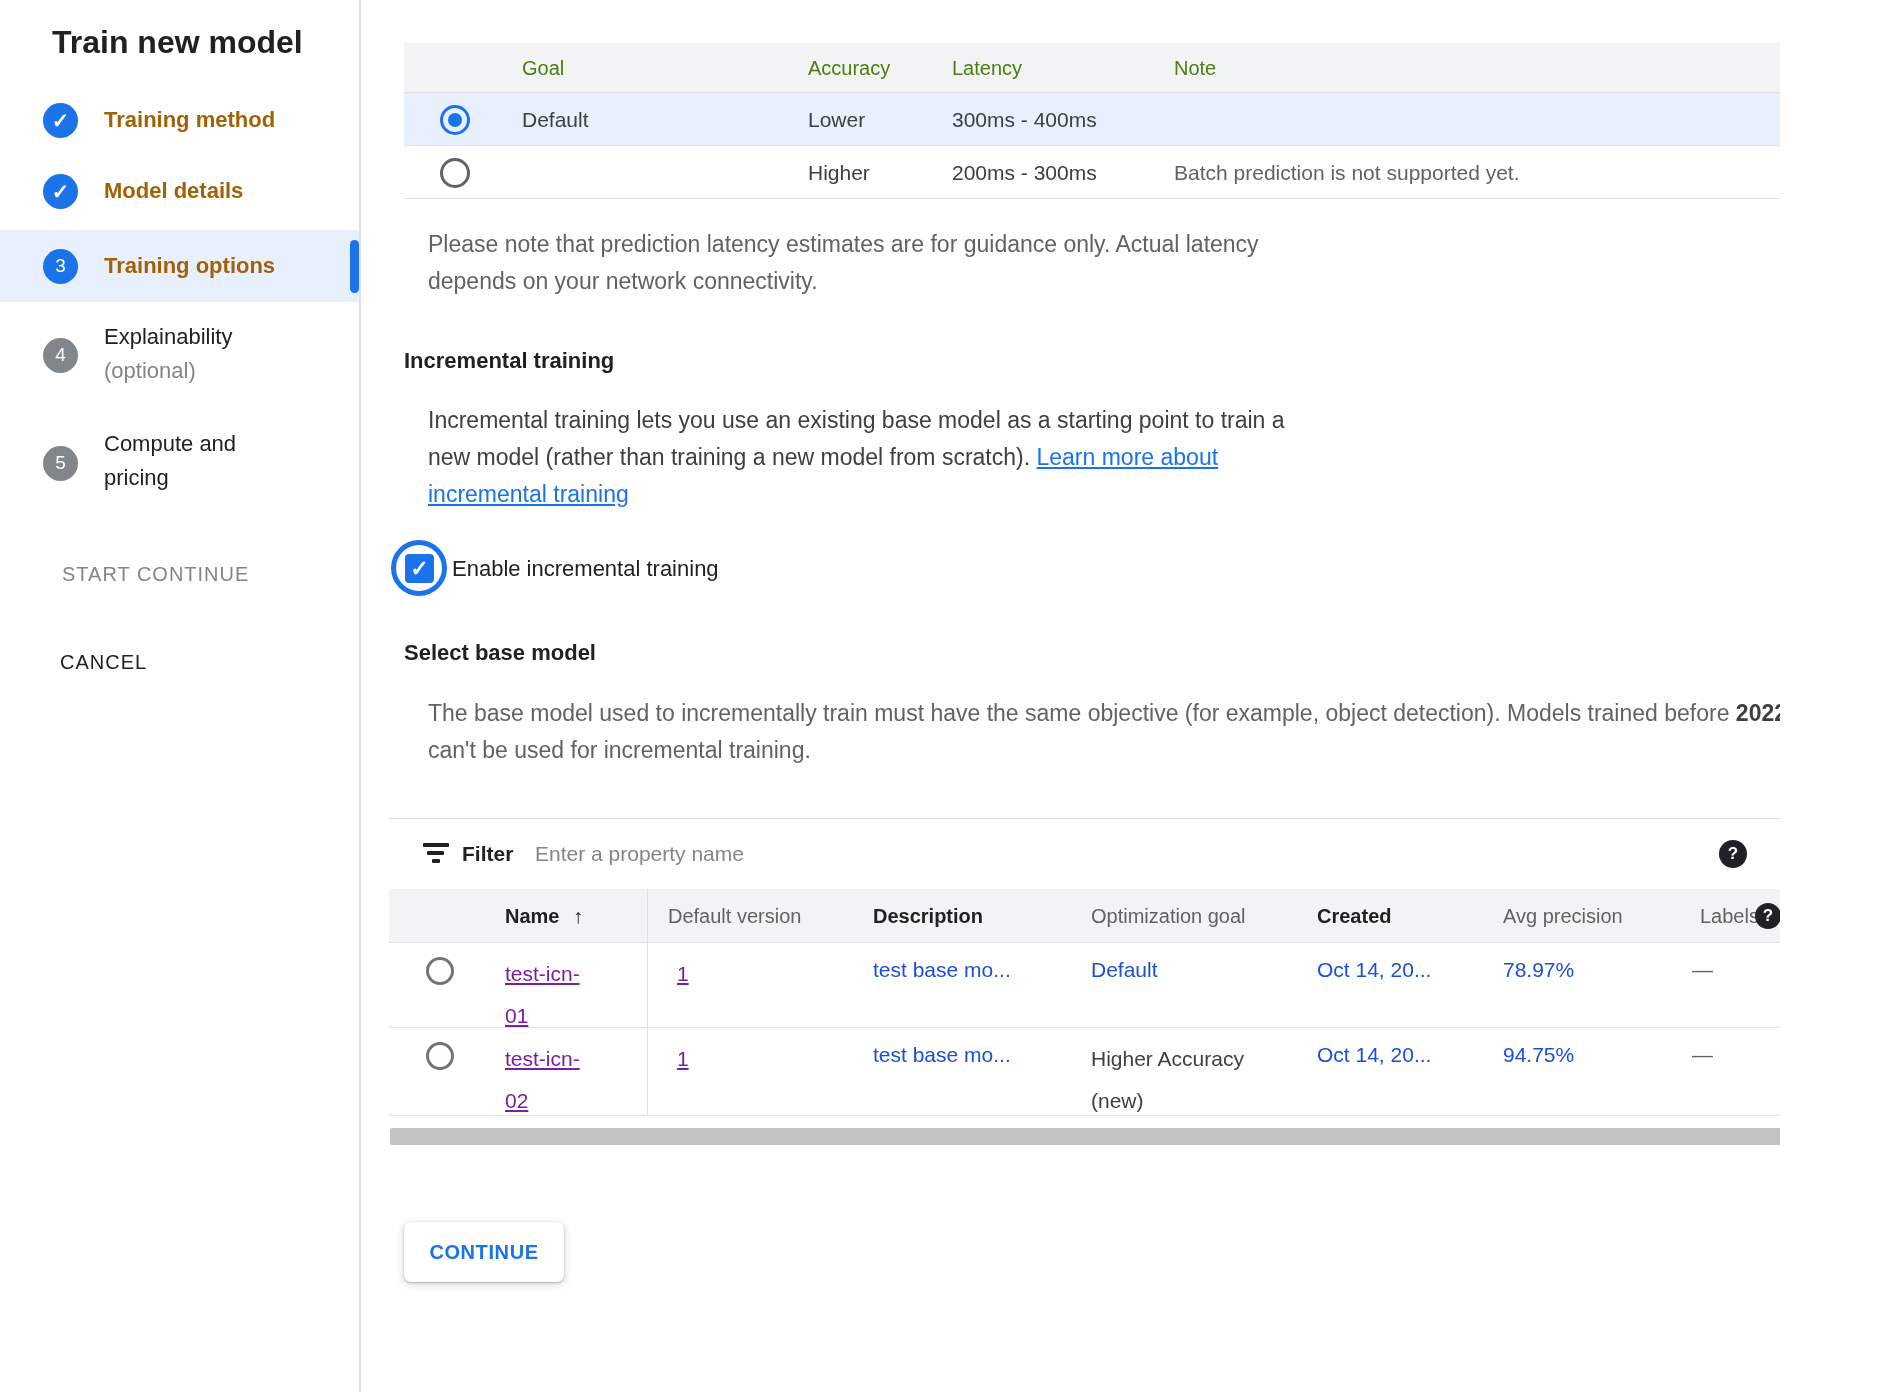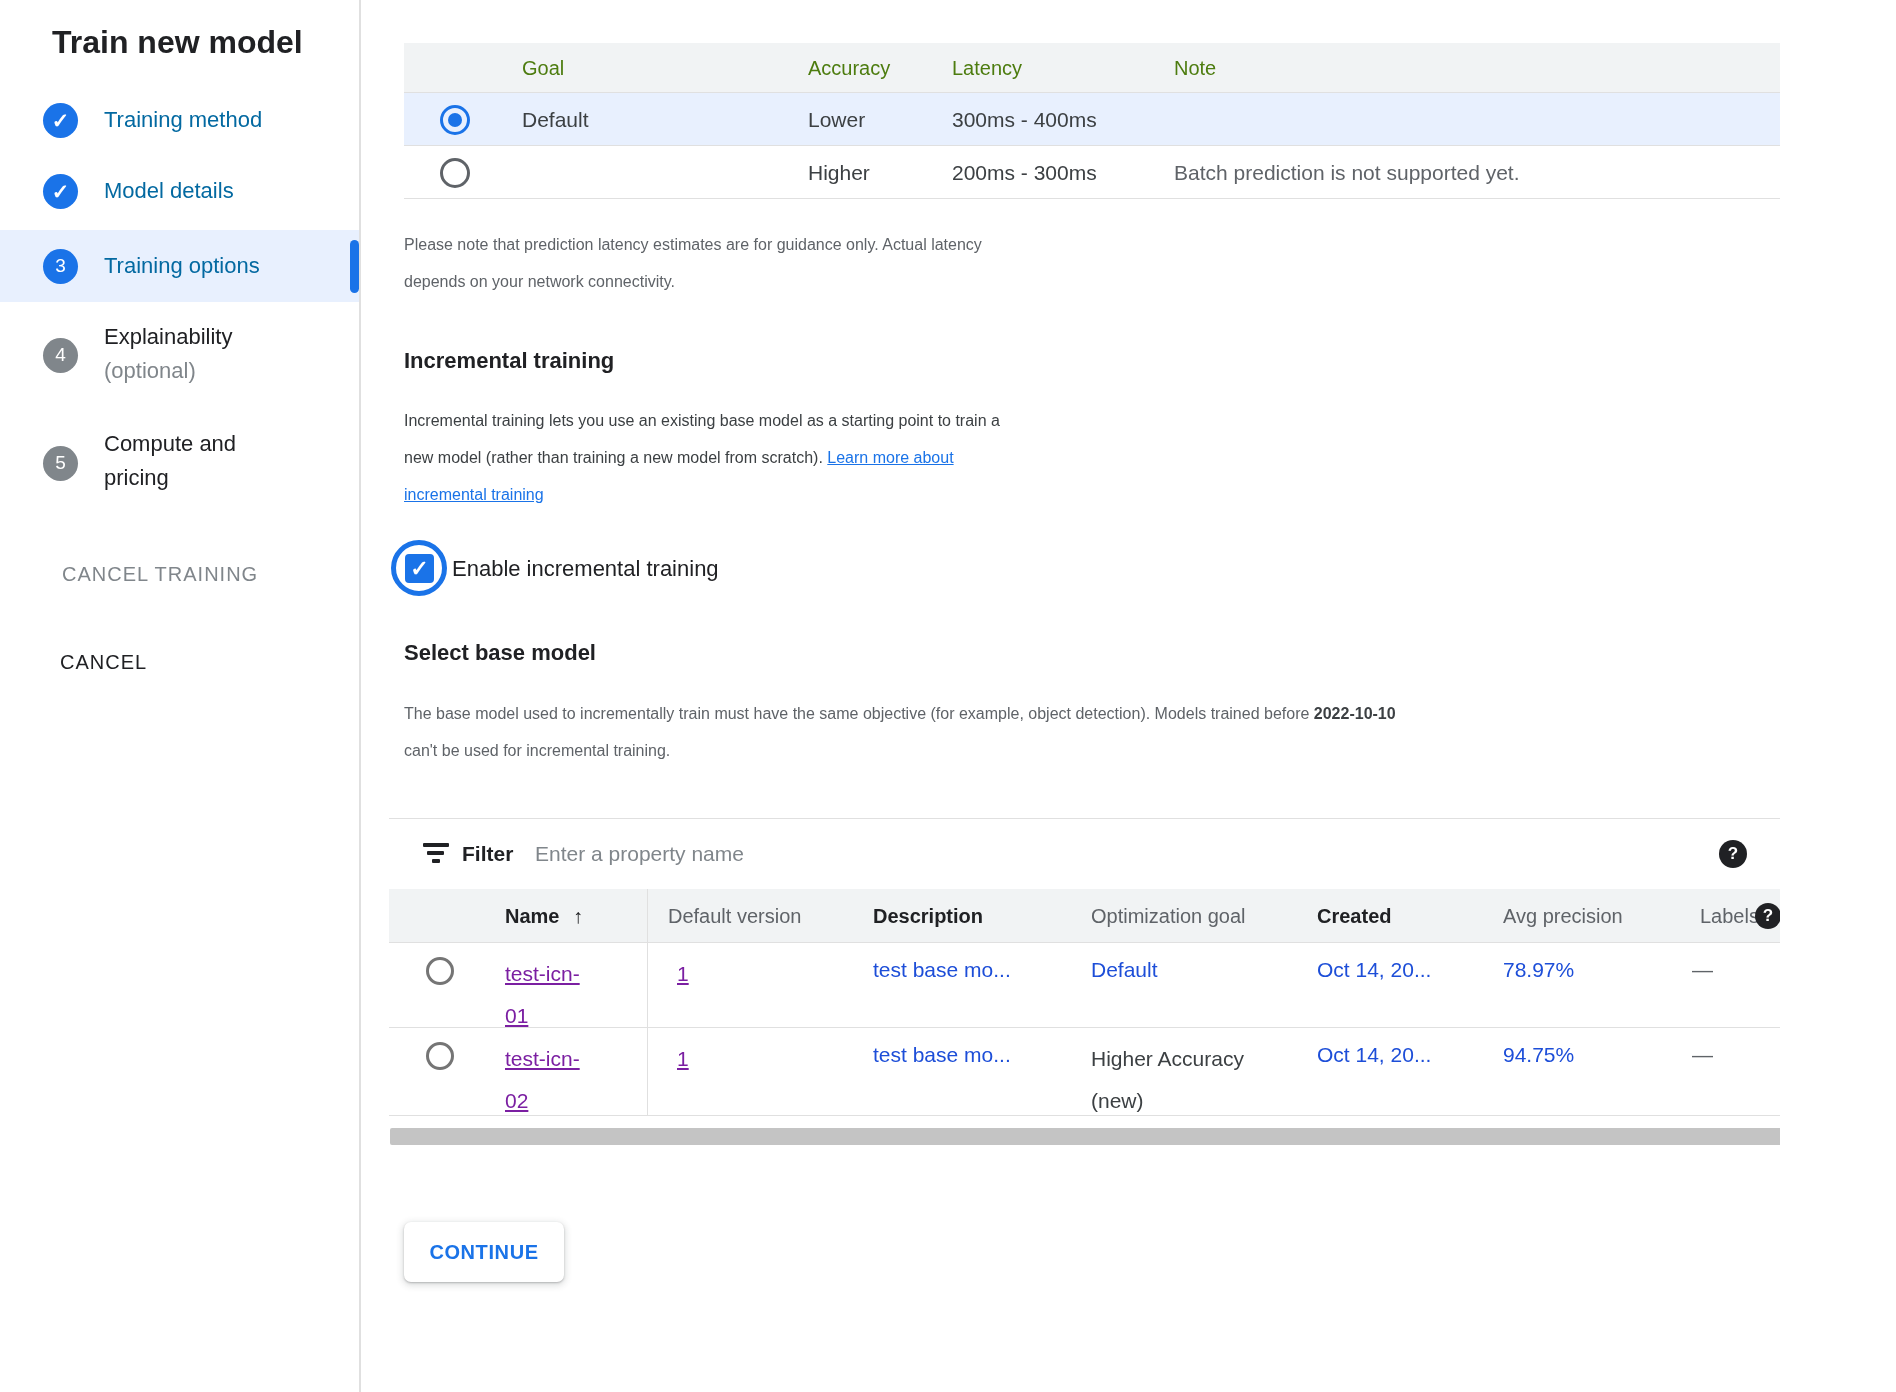--- a/index.html
+++ b/index.html
@@ -7,21 +7,21 @@
   .app { position:relative; width:1780px; height:1392px; background:#fff; overflow:hidden; }
 
   
   .sidebar-title { position:absolute; left:52px; top:24px; font-size:32px; font-weight:700; color:#202124; }
   .vdivider { position:absolute; left:359px; top:0; width:2px; height:1392px; background:#e0e0e0; }
   .step-row { position:absolute; left:43px; display:flex; align-items:center; gap:26px; height:36px; }
   .step-circle { width:35px; height:35px; border-radius:50%; color:#fff; display:flex; align-items:center; justify-content:center; font-size:19px; flex:0 0 35px; }
   .c-done, .c-active { background:#1a73e8; }
   .c-pend { background:#80868b; }
   .check-glyph { font-size:21px; font-weight:700; line-height:1; }
-  .step-label { font-size:22px; color:#0369a1; }
+  .step-label { font-size:22px; color:#a16207;font-weight:bold; }
   .step-highlight { position:absolute; left:0; top:230px; width:360px; height:72px; background:#e8f0fe; }
   .active-bar { position:absolute; left:350px; top:240px; width:9px; height:53px; background:#1a73e8; border-radius:4.5px; }
   .step-label-abs { position:absolute; left:104px; font-size:22px; color:#202124; }
   .muted { color:#80868b; }
   .sidebar-btn { position:absolute; font-size:20px; font-weight:500; letter-spacing:1px; background:none; border:none; cursor:pointer; font-family:"Liberation Sans", sans-serif; }
   .start-btn { left:62px; top:563px; color:#80868b; }
   .cancel-btn { left:60px; top:651px; color:#202124; }
 
   
   .goal-table { position:absolute; left:404px; top:43px; width:1386px; }
@@ -30,21 +30,21 @@
   .gt-row { position:relative; height:53px; border-bottom:1px solid #e0e0e0; }
   .gt-row.sel { background:#e8f0fe; }
   .gt-row span { position:absolute; top:0; line-height:53px; font-size:21px; color:#3c4043; }
   .col-goal { left:118px; } .col-acc { left:404px; } .col-lat { left:548px; } .col-note { left:770px; }
   .gt-note { color:#5f6368 !important; }
   .radio-outer { position:absolute; width:30px; height:30px; border-radius:50%; border:3px solid #5f6368; left:36px; top:12px; }
   .radio-outer.on { border-color:#1a73e8; }
   .radio-dot { position:absolute; left:5px; top:5px; width:14px; height:14px; border-radius:50%; background:#1a73e8; }
 
   
-  .para { position:absolute; font-size:16px; line-height:37px; }
+  .para { position:absolute; font-size:23px; line-height:37px;margin-left:24px; }
   .gray { color:#5f6368; }
   .dark { color:#3c4043; }
   .h3 { position:absolute; font-size:22px; font-weight:700; color:#202124; }
   a.blue-link { color:#1a73e8; text-decoration:underline; cursor:pointer; }
   .bold-date { font-weight:700; color:#3c4043; }
 
   
   .cb-ring { position:absolute; left:391px; top:540px; width:56px; height:56px; border:5px solid #1a73e8; border-radius:50%; }
   .cb-box { position:absolute; left:405px; top:554px; width:29px; height:29px; background:#1a73e8; border-radius:4px; color:#fff; font-size:22px; font-weight:700; display:flex; align-items:center; justify-content:center; cursor:pointer; }
   .cb-label { position:absolute; left:452px; top:556px; font-size:22px; color:#202124; }
@@ -121,21 +121,21 @@
   </div>
   <span class="step-label-abs" style="top:324px;">Explainability</span>
   <span class="step-label-abs muted" style="top:358px;">(optional)</span>
 
   <div class="step-row" style="top:445px; height:36px;">
     <div class="step-circle c-pend">5</div>
   </div>
   <span class="step-label-abs" style="top:431px;">Compute and</span>
   <span class="step-label-abs" style="top:465px;">pricing</span>
 
-  <button class="sidebar-btn start-btn">CANCEL TRAINING</button>
+  <button class="sidebar-btn start-btn">START CONTINUE</button>
   <button class="sidebar-btn cancel-btn">CANCEL</button>
 
   <div class="vdivider"></div>
 
   <div class="goal-table">
     <div class="gt-header">
       <span class="col-goal">Goal</span>
       <span class="col-acc">Accuracy</span>
       <span class="col-lat">Latency</span>
       <span class="col-note">Note</span>

